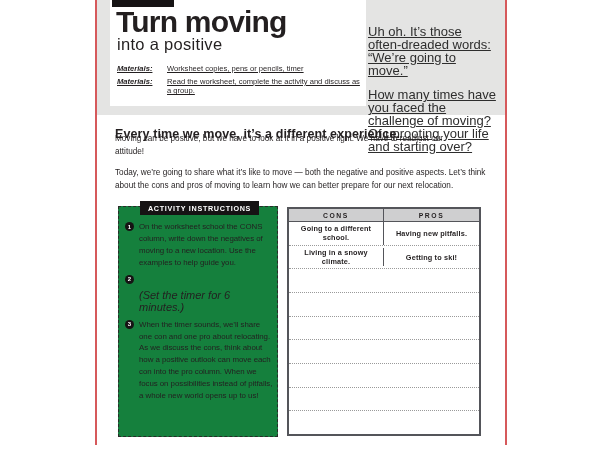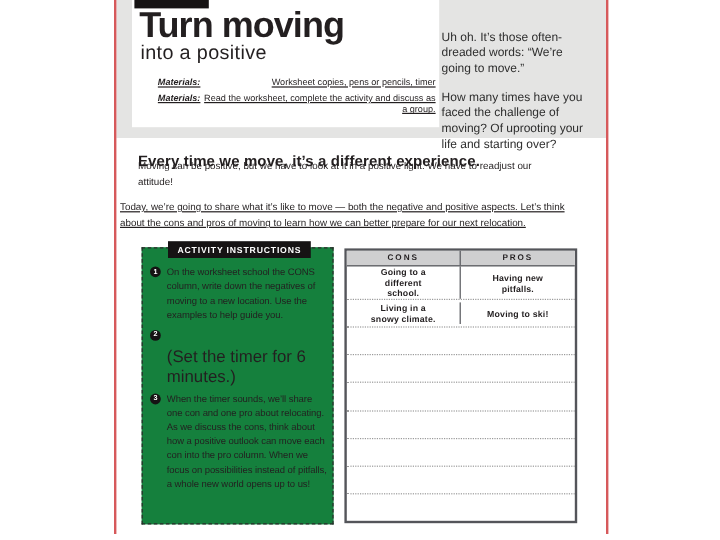--- a/index.html
+++ b/index.html
@@ -14,60 +14,60 @@
   body{font-family:"Liberation Sans", sans-serif;color:var(--ink);}
   .canvas{position:relative;width:600px;height:450px;background:#fff;overflow:hidden;}
 
   .rule{position:absolute;top:0;height:445px;width:2px;background:var(--accent-red);}
   .rule.left{left:95px;}
   .rule.right{left:505px;}
 
   .gray-band{position:absolute;left:97px;top:0;width:408px;height:115px;background:var(--band-gray);}
 
   
-  .title-card{position:absolute;left:110px;top:0;width:256px;height:106px;background:#fff;text-align:right;}
+  .title-card{position:absolute;left:110px;top:0;width:256px;height:106px;background:#fff;}
   .corner-tag{position:absolute;left:2px;top:0;width:62px;height:7px;background:#161314;}
   .title{position:absolute;left:6px;top:5px;font-size:30px;font-weight:bold;letter-spacing:-0.8px;white-space:nowrap;}
   .subtitle{position:absolute;left:7px;top:35px;font-size:16.5px;font-weight:400;letter-spacing:0.3px;white-space:nowrap;}
   .meta{position:absolute;left:7px;top:64px;width:246px;text-decoration:underline;}
   .meta-row{display:flex;margin-bottom:3px;font-size:7.6px;line-height:9.6px;}
   .meta-label{width:50px;flex:none;font-weight:bold;font-style:italic;}
   .meta-value{flex:1;}
 
   
-  .side-note{position:absolute;left:368px;top:25px;width:128px;font-size:10px;line-height:13px;color:#2e2e2e;}
+  .side-note{position:absolute;left:368px;top:25px;width:128px;font-size:13px;line-height:13px;color:#2e2e2e;text-decoration:underline;}
   .side-note p{margin-bottom:11px;}
 
   
   .heading{position:absolute;left:115px;top:127px;font-size:12.5px;font-weight:bold;letter-spacing:0.1px;white-space:nowrap;text-align:right;}
   .para1{position:absolute;left:115px;top:132px;width:356px;font-size:8.2px;line-height:13px;}
-  .para2{position:absolute;left:100px;top:166px;width:376px;font-size:8.2px;line-height:13px;text-decoration:underline;}
+  .para2{position:absolute;left:115px;top:166px;width:376px;font-size:8.2px;line-height:13px;}
 
   
   .inst-box{position:absolute;left:118px;top:206px;width:160px;height:231px;border:1px dashed #2a2a2a;background:#15803d;}
   .inst-header{position:absolute;left:21px;top:-6px;width:119px;height:14px;background:#161314;color:#fff;
     font-size:7.2px;font-weight:bold;letter-spacing:0.7px;display:flex;align-items:center;justify-content:center;white-space:nowrap;}
   .inst-content{position:absolute;left:6px;top:14px;width:150px;}
   .inst-item{display:flex;gap:5px;margin-bottom:5px;}
   .inst-bullet{flex:none;width:9px;height:9px;margin-top:1px;border-radius:50%;background:#161314;color:#fff;
     font-size:6px;font-weight:bold;display:flex;align-items:center;justify-content:center;}
   .inst-text{width:135px;font-size:7.9px;line-height:11.9px;letter-spacing:-0.05px;}
-  .inst-note{font-size:14px;margin:2px 0 6px 14px;}
+  .inst-note{font-size:11px;font-style:italic;margin:2px 0 6px 14px;}
 
   
   .ws-table{position:absolute;left:287px;top:207px;width:194px;height:229px;border:2px solid var(--tbl-border);
     background:#fff;display:flex;flex-direction:column;}
   .t-head{flex:none;height:13px;display:flex;background:var(--th-gray);border-bottom:1px solid var(--tbl-border);}
   .t-th{width:50%;display:flex;align-items:center;justify-content:center;font-size:6.8px;font-weight:bold;letter-spacing:1.6px;}
   .t-th:first-child{border-right:1px solid var(--tbl-border);}
   .t-body{flex:1;display:flex;flex-direction:column;}
   .t-row{flex:1;display:flex;}
   .t-row + .t-row{border-top:1px dotted #9a9a9a;align-items:center;}
   .t-cell{width:50%;display:flex;align-items:center;justify-content:center;text-align:center;
-    font-size:7.3px;font-weight:bold;letter-spacing:0.15px;padding:0 20px;}
+    font-size:7.3px;font-weight:bold;letter-spacing:0.15px;padding:0 4px;}
   .t-cell:first-child{border-right:1px solid var(--tbl-border);}
 </style>
 </head>
 <body>
 
 <div class="canvas">
 
   <div class="gray-band"></div>
   <div class="rule left"></div>
   <div class="rule right"></div>
@@ -120,21 +120,21 @@
       <div class="t-th">CONS</div>
       <div class="t-th">PROS</div>
     </div>
     <div class="t-body">
         <div class="t-row">
           <div class="t-cell">Going to a different school.</div>
           <div class="t-cell">Having new pitfalls.</div>
         </div>
         <div class="t-row">
           <div class="t-cell">Living in a snowy climate.</div>
-          <div class="t-cell">Moving to ski!</div>
+          <div class="t-cell">Getting to ski!</div>
         </div>
         <div class="t-row">
           <div class="t-cell"></div>
           <div class="t-cell"></div>
         </div>
         <div class="t-row">
           <div class="t-cell"></div>
           <div class="t-cell"></div>
         </div>
         <div class="t-row">

